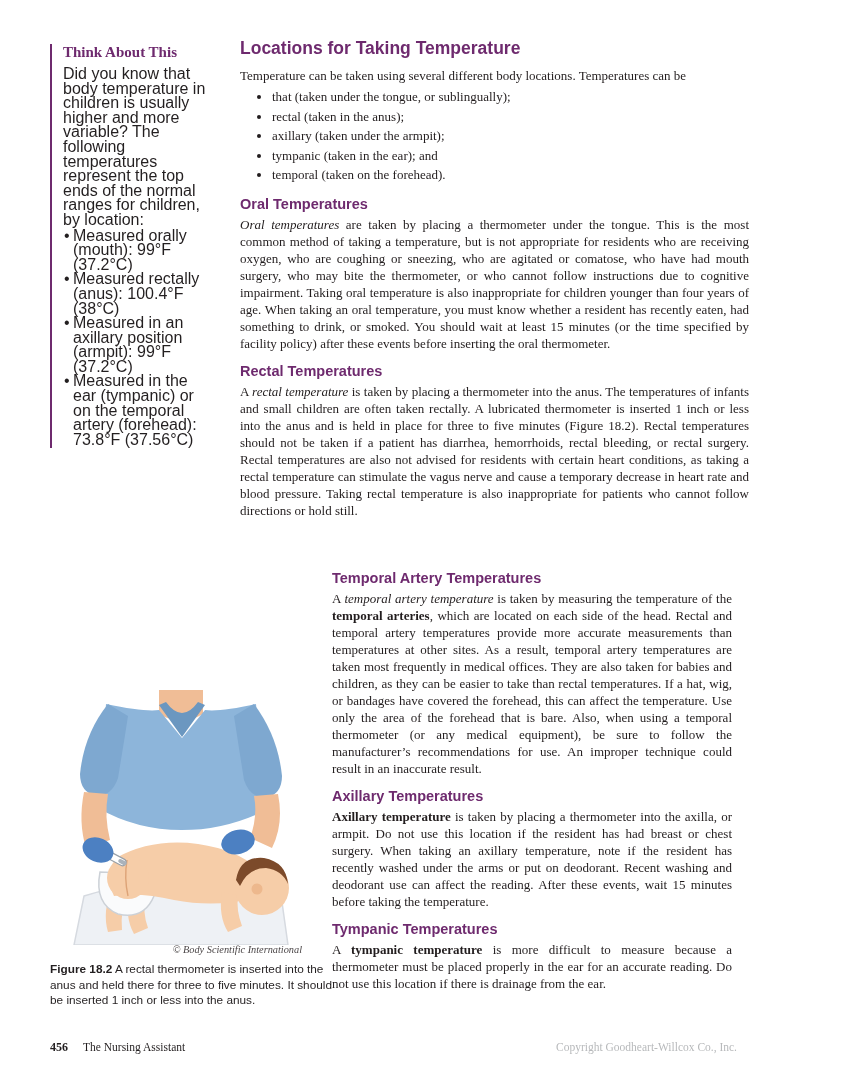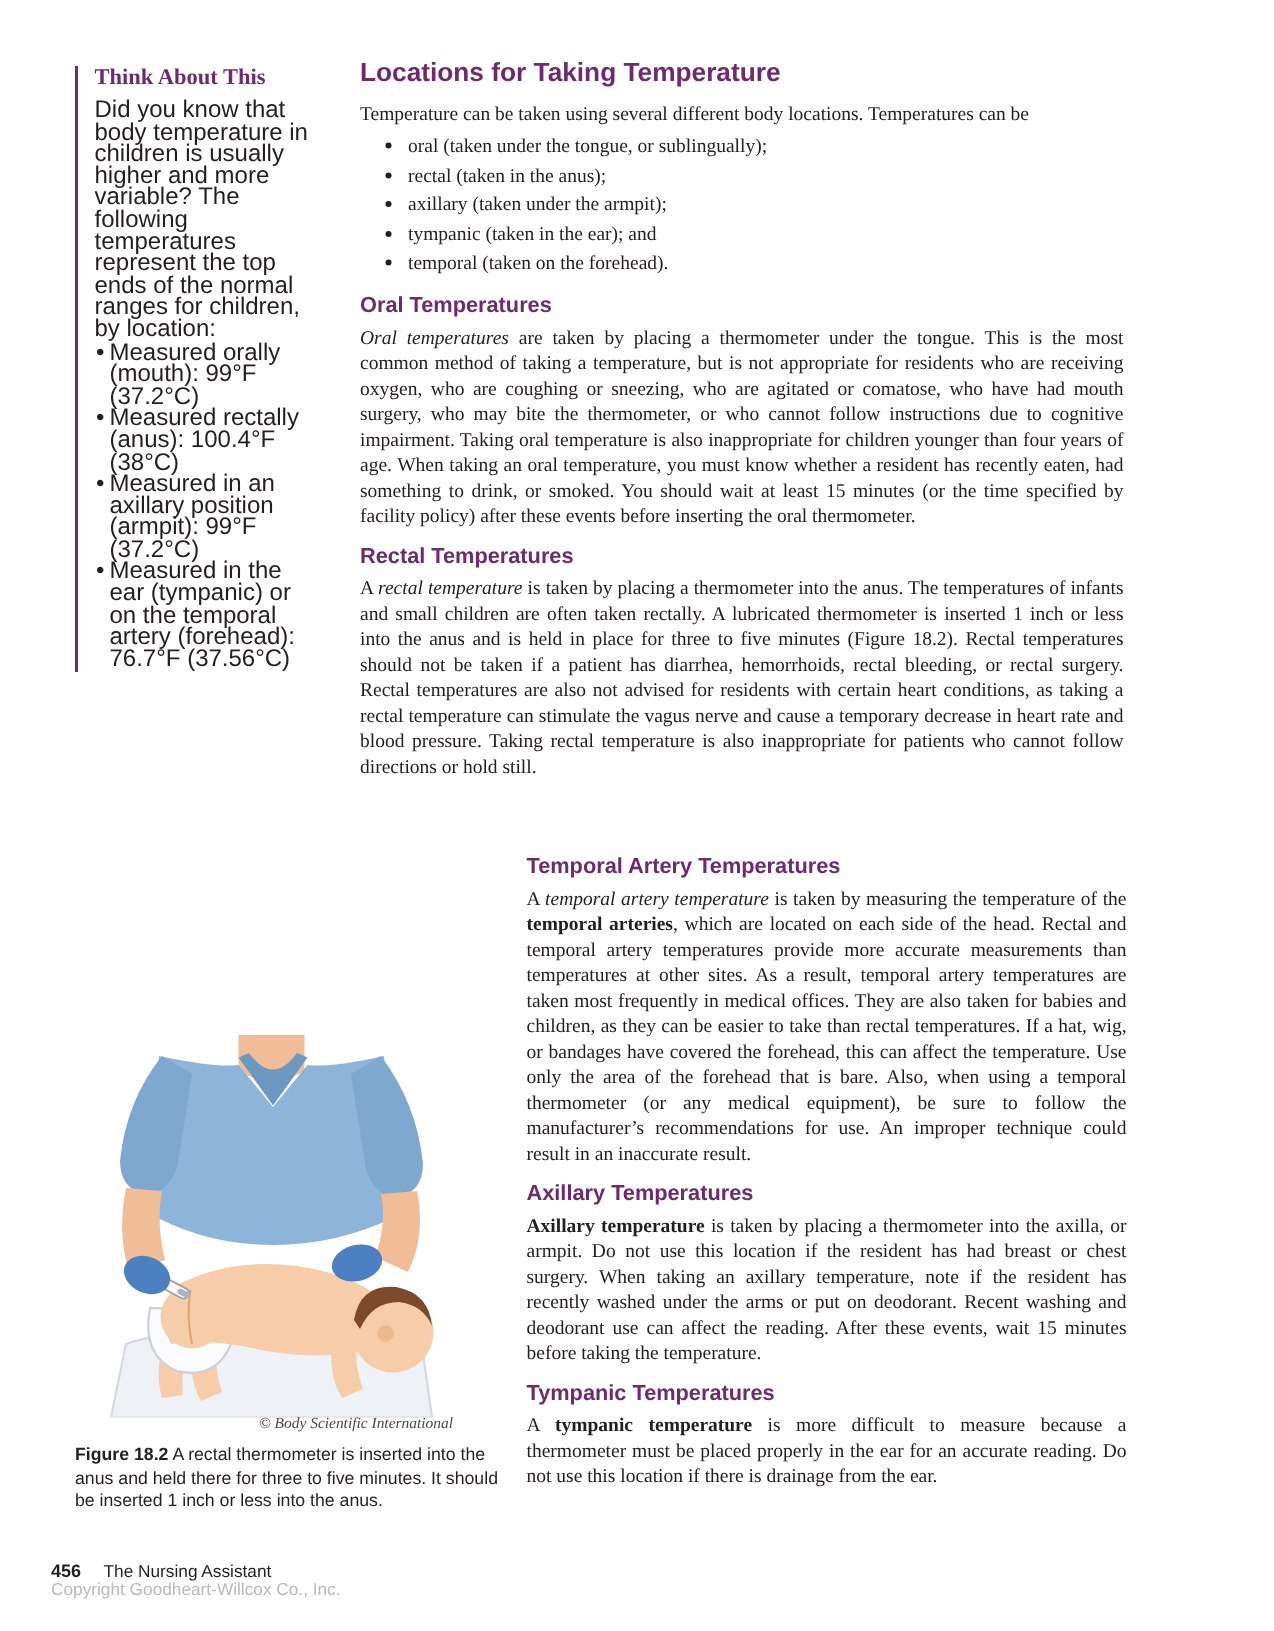--- a/index.html
+++ b/index.html
@@ -70,21 +70,21 @@
     font-weight: bold;
     font-size: 14.5px;
     color: #6e2a6e;
     margin: 11px 0 4px 0;
   }
   .sec-heading.first { margin-top: 0; }
 
   
   .split-right {
     position: absolute;
-    left: 351px; top: 570px;
+    left: 332px; top: 570px;
     width: 400px;
   }
 
   
   .figure-art {
     position: absolute;
     left: 56px; top: 690px;
     width: 252px; height: 255px;
   }
   .figure-credit {
@@ -104,57 +104,56 @@
     font-family: "Liberation Sans", sans-serif;
     font-size: 11.8px;
     line-height: 15.6px;
     color: #231f20;
   }
   .figure-caption b { font-weight: bold; }
 
   
   .footer {
     position: absolute;
-    left: 34px; top: 1040px;
+    left: 50px; top: 1040px;
     width: 687px;
     display: flex;
     justify-content: space-between;
     align-items: baseline;
-    font-family: Liberation Sans, sans-serif;
+    font-family: Liberation Serif, serif;
     font-size: 11.5px;
-    flex-direction: column;
   }
   .footer-left { display: flex; gap: 15px; align-items: baseline; }
   .page-num { font-weight: bold; font-size: 12px; color: #231f20; }
   .book-title { color: #231f20; }
   .copyright { color: #b7b9bb; }
 </style>
 </head>
 <body>
 
 <div class="page">
 
   <aside class="sidebar">
     <h3 class="sidebar-title">Think About This</h3>
     <div class="sidebar-text">
       <p>Did you know that body temperature in children is usually higher and more variable? The following temperatures represent the top ends of the normal ranges for children, by location:</p>
       <ul>
         <li>Measured orally (mouth): 99°F (37.2°C)</li>
         <li>Measured rectally (anus): 100.4°F (38°C)</li>
         <li>Measured in an axillary position (armpit): 99°F (37.2°C)</li>
-        <li>Measured in the ear (tympanic) or on the temporal artery (forehead): 76.7°F (37.56°C)</li>
+        <li>Measured in the ear (tympanic) or on the temporal artery (forehead): 73.8°F (37.56°C)</li>
       </ul>
     </div>
   </aside>
 
   <main class="main">
     <h1 class="page-title">Locations for Taking Temperature</h1>
     <p class="body-par intro">Temperature can be taken using several different body locations. Temperatures can be</p>
     <ul class="main-bullets">
-      <li><span>oral (taken under the tongue, or </span><span style="">sublingually</span><span>);</span></li>
+      <li><span>that (taken under the tongue, or </span><span style="">sublingually</span><span>);</span></li>
       <li><span>rectal (taken in the anus);</span></li>
       <li><span>axillary (taken under the armpit);</span></li>
       <li><span>tympanic (taken in the ear); and</span></li>
       <li><span>temporal (taken on the forehead).</span></li>
     </ul>
 
     <h2 class="sec-heading">Oral Temperatures</h2>
     <p class="body-par"><span style="font-style: italic;">Oral temperatures</span><span> are taken by placing a thermometer under the tongue. This is the most common method of taking a temperature, but is not appropriate for residents who are receiving oxygen, who are coughing or sneezing, who are agitated or comatose, who have had mouth surgery, who may bite the thermometer, or who cannot follow instructions due to cognitive impairment. Taking oral temperature is also inappropriate for children younger than four years of age. When taking an oral temperature, you must know whether a resident has recently eaten, had something to drink, or smoked. You should wait at least 15 minutes (or the time specified by facility policy) after these events before inserting the oral thermometer.</span></p>
 
     <h2 class="sec-heading">Rectal Temperatures</h2>

